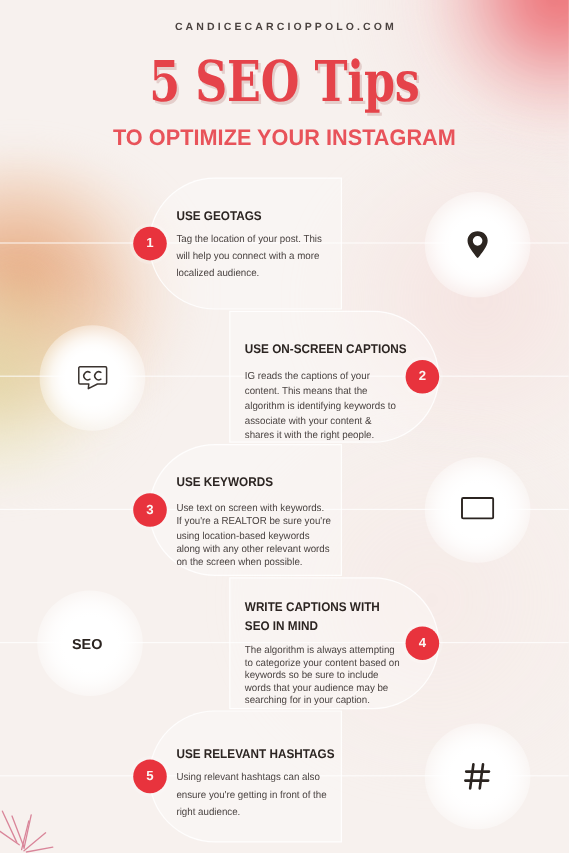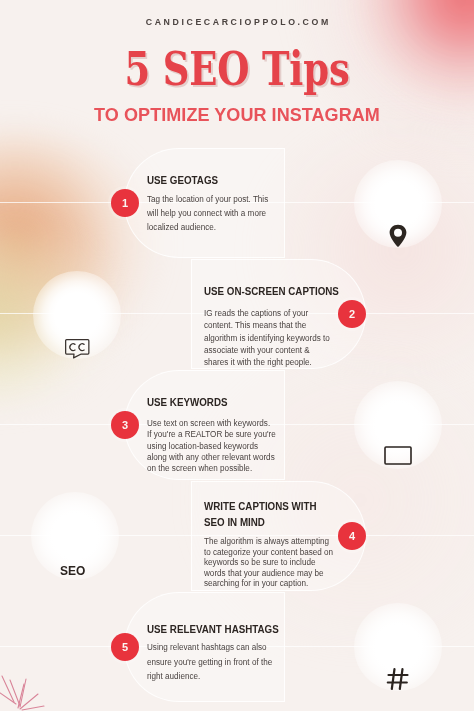--- a/index.html
+++ b/index.html
@@ -39,21 +39,21 @@
              transform:scaleX(0.955);transform-origin:0 0;}
 
   
   .badge{position:absolute;width:28px;height:28px;border-radius:50%;
          background:#E8333D;color:#FBF5F2;font-size:11px;font-weight:700;
          display:flex;align-items:center;justify-content:center;
          box-shadow:0 0 0 3px rgba(255,255,255,0.18);}
 
   
   .icon-wrap{position:absolute;width:88px;height:88px;border-radius:50%;
-             display:flex;align-items:flex-end;justify-content:center;
+             display:flex;align-items:center;justify-content:center;
              background:radial-gradient(circle at 50% 50%,
                rgba(255,255,255,1) 0%, rgba(255,255,255,1) 36%,
                rgba(255,255,255,.95) 44%, rgba(255,255,255,.80) 54%,
                rgba(255,255,255,.60) 62%, rgba(255,255,255,.40) 70%,
                rgba(255,255,255,.22) 79%, rgba(255,255,255,.09) 88%,
                rgba(255,255,255,.02) 95%, rgba(255,255,255,0) 100%);}
   .icon-wrap svg{display:block;}
 
   
   .rail{position:absolute;left:0;width:474px;height:1px;

